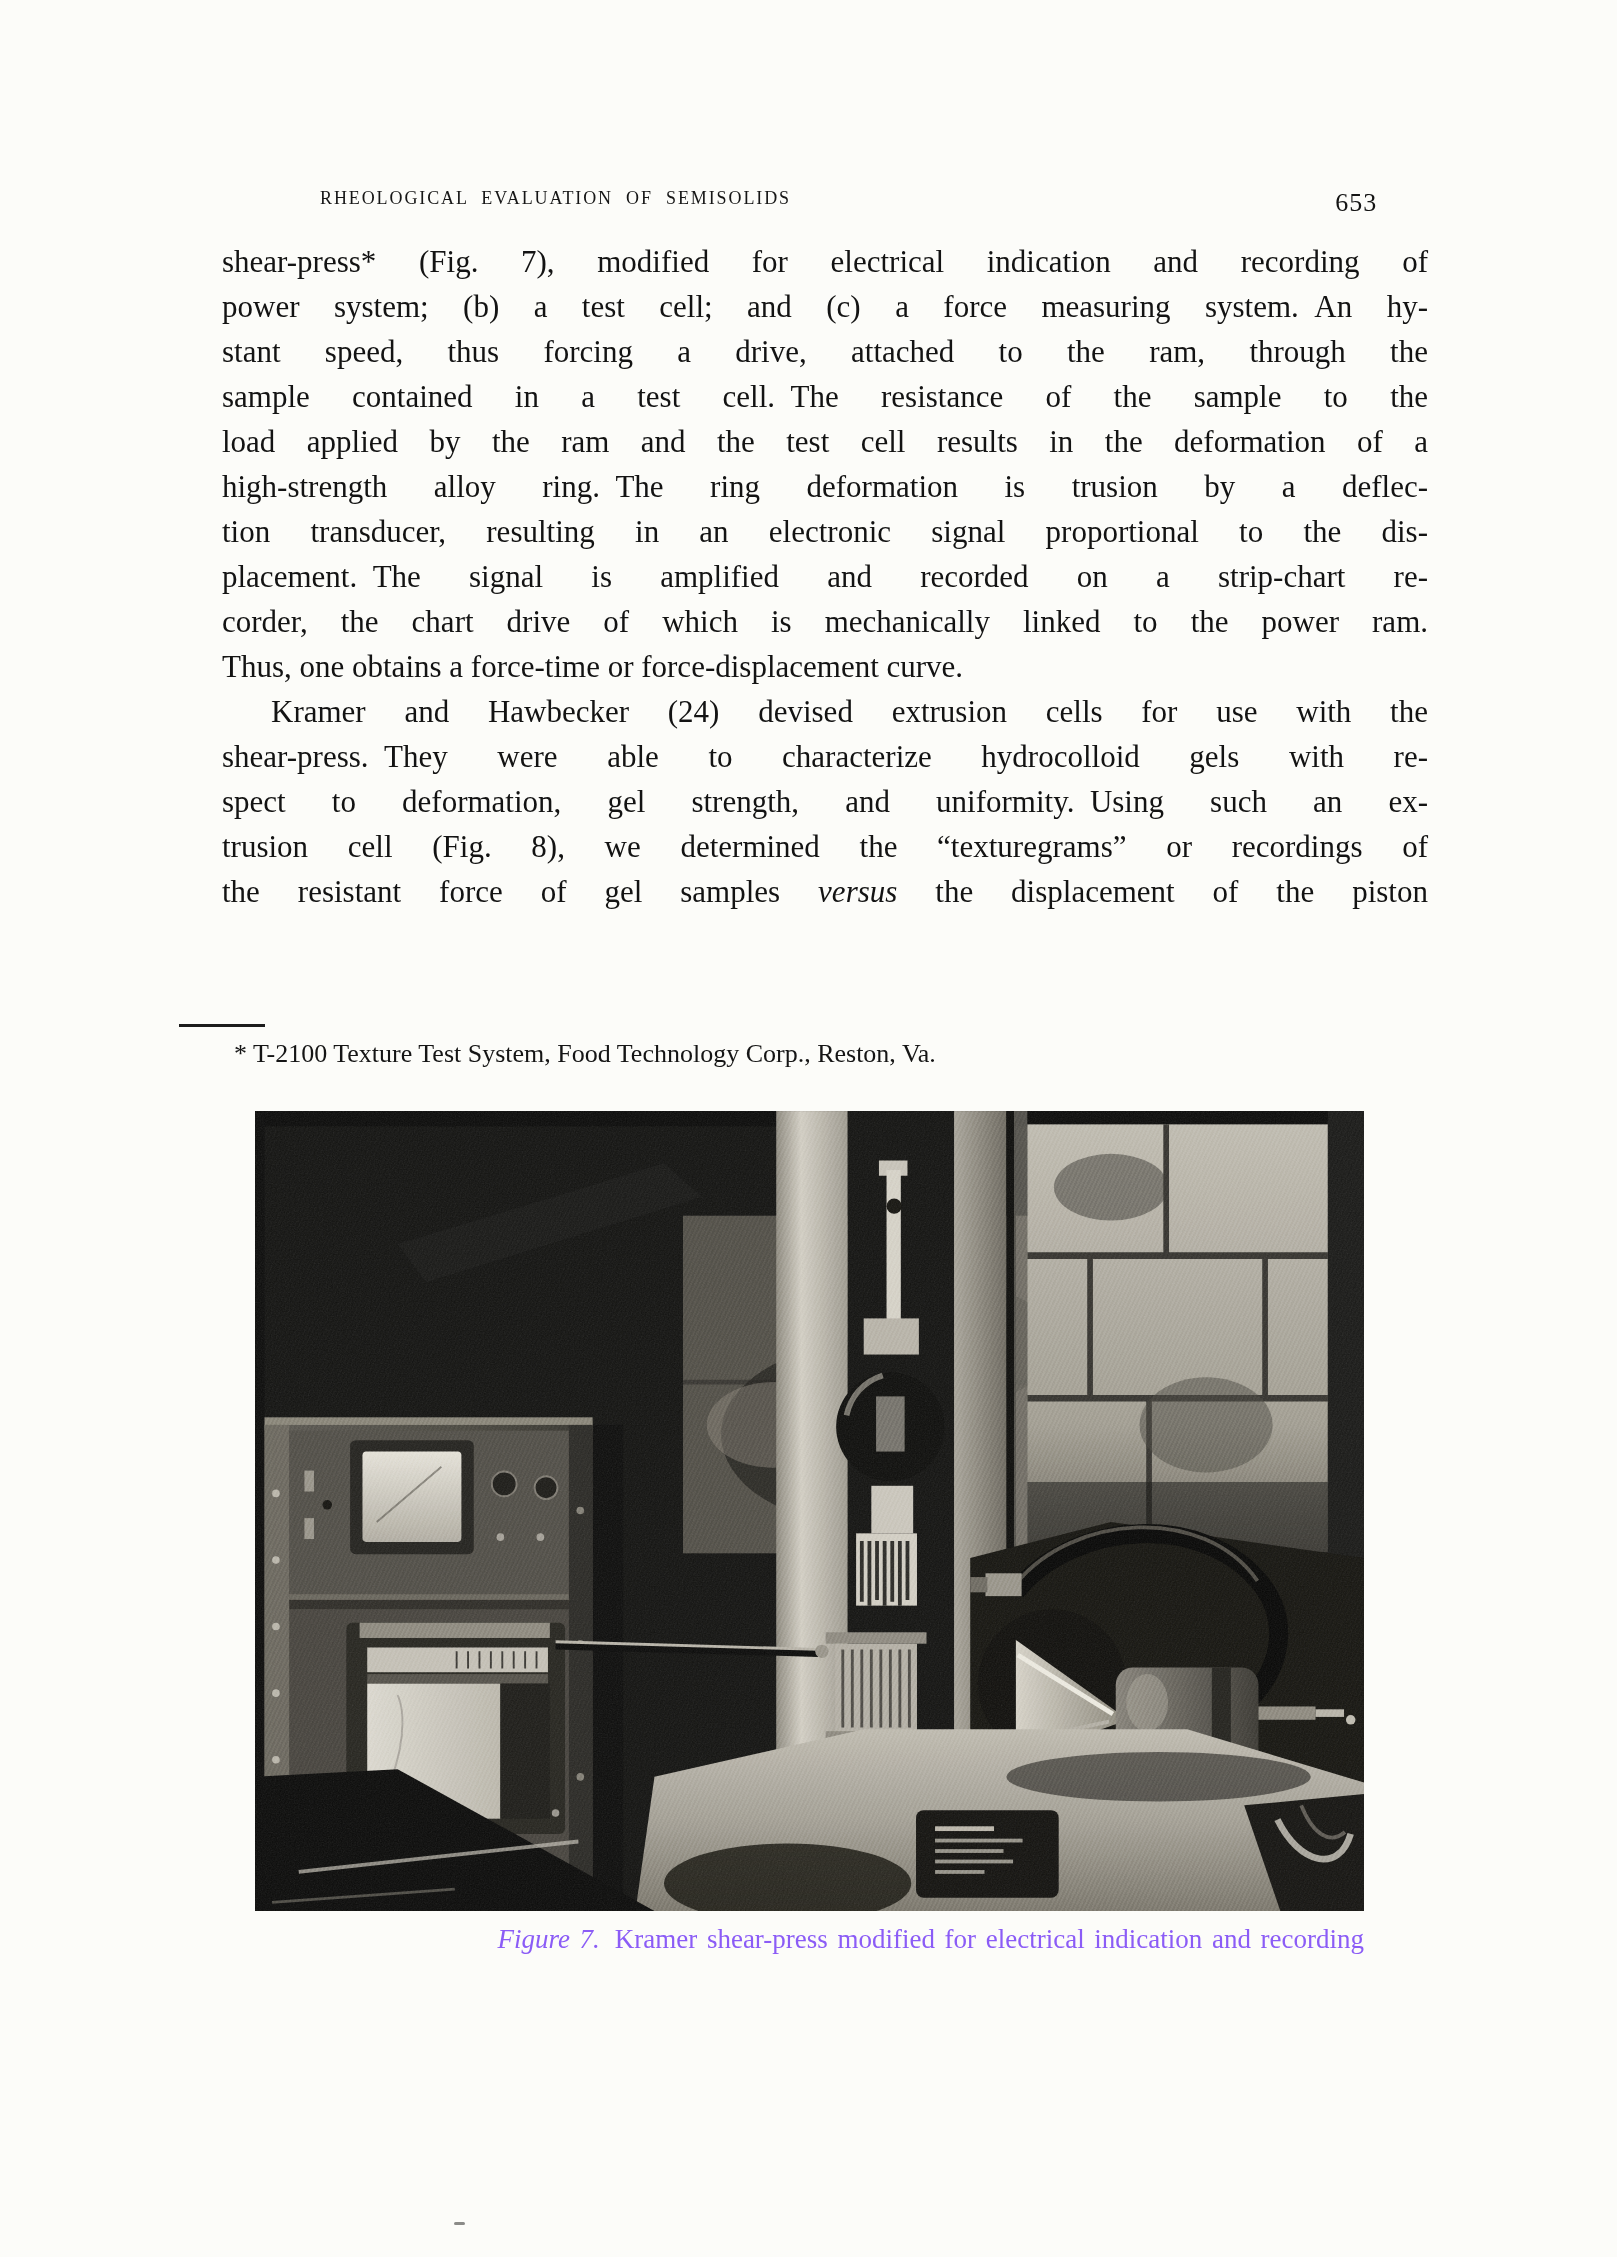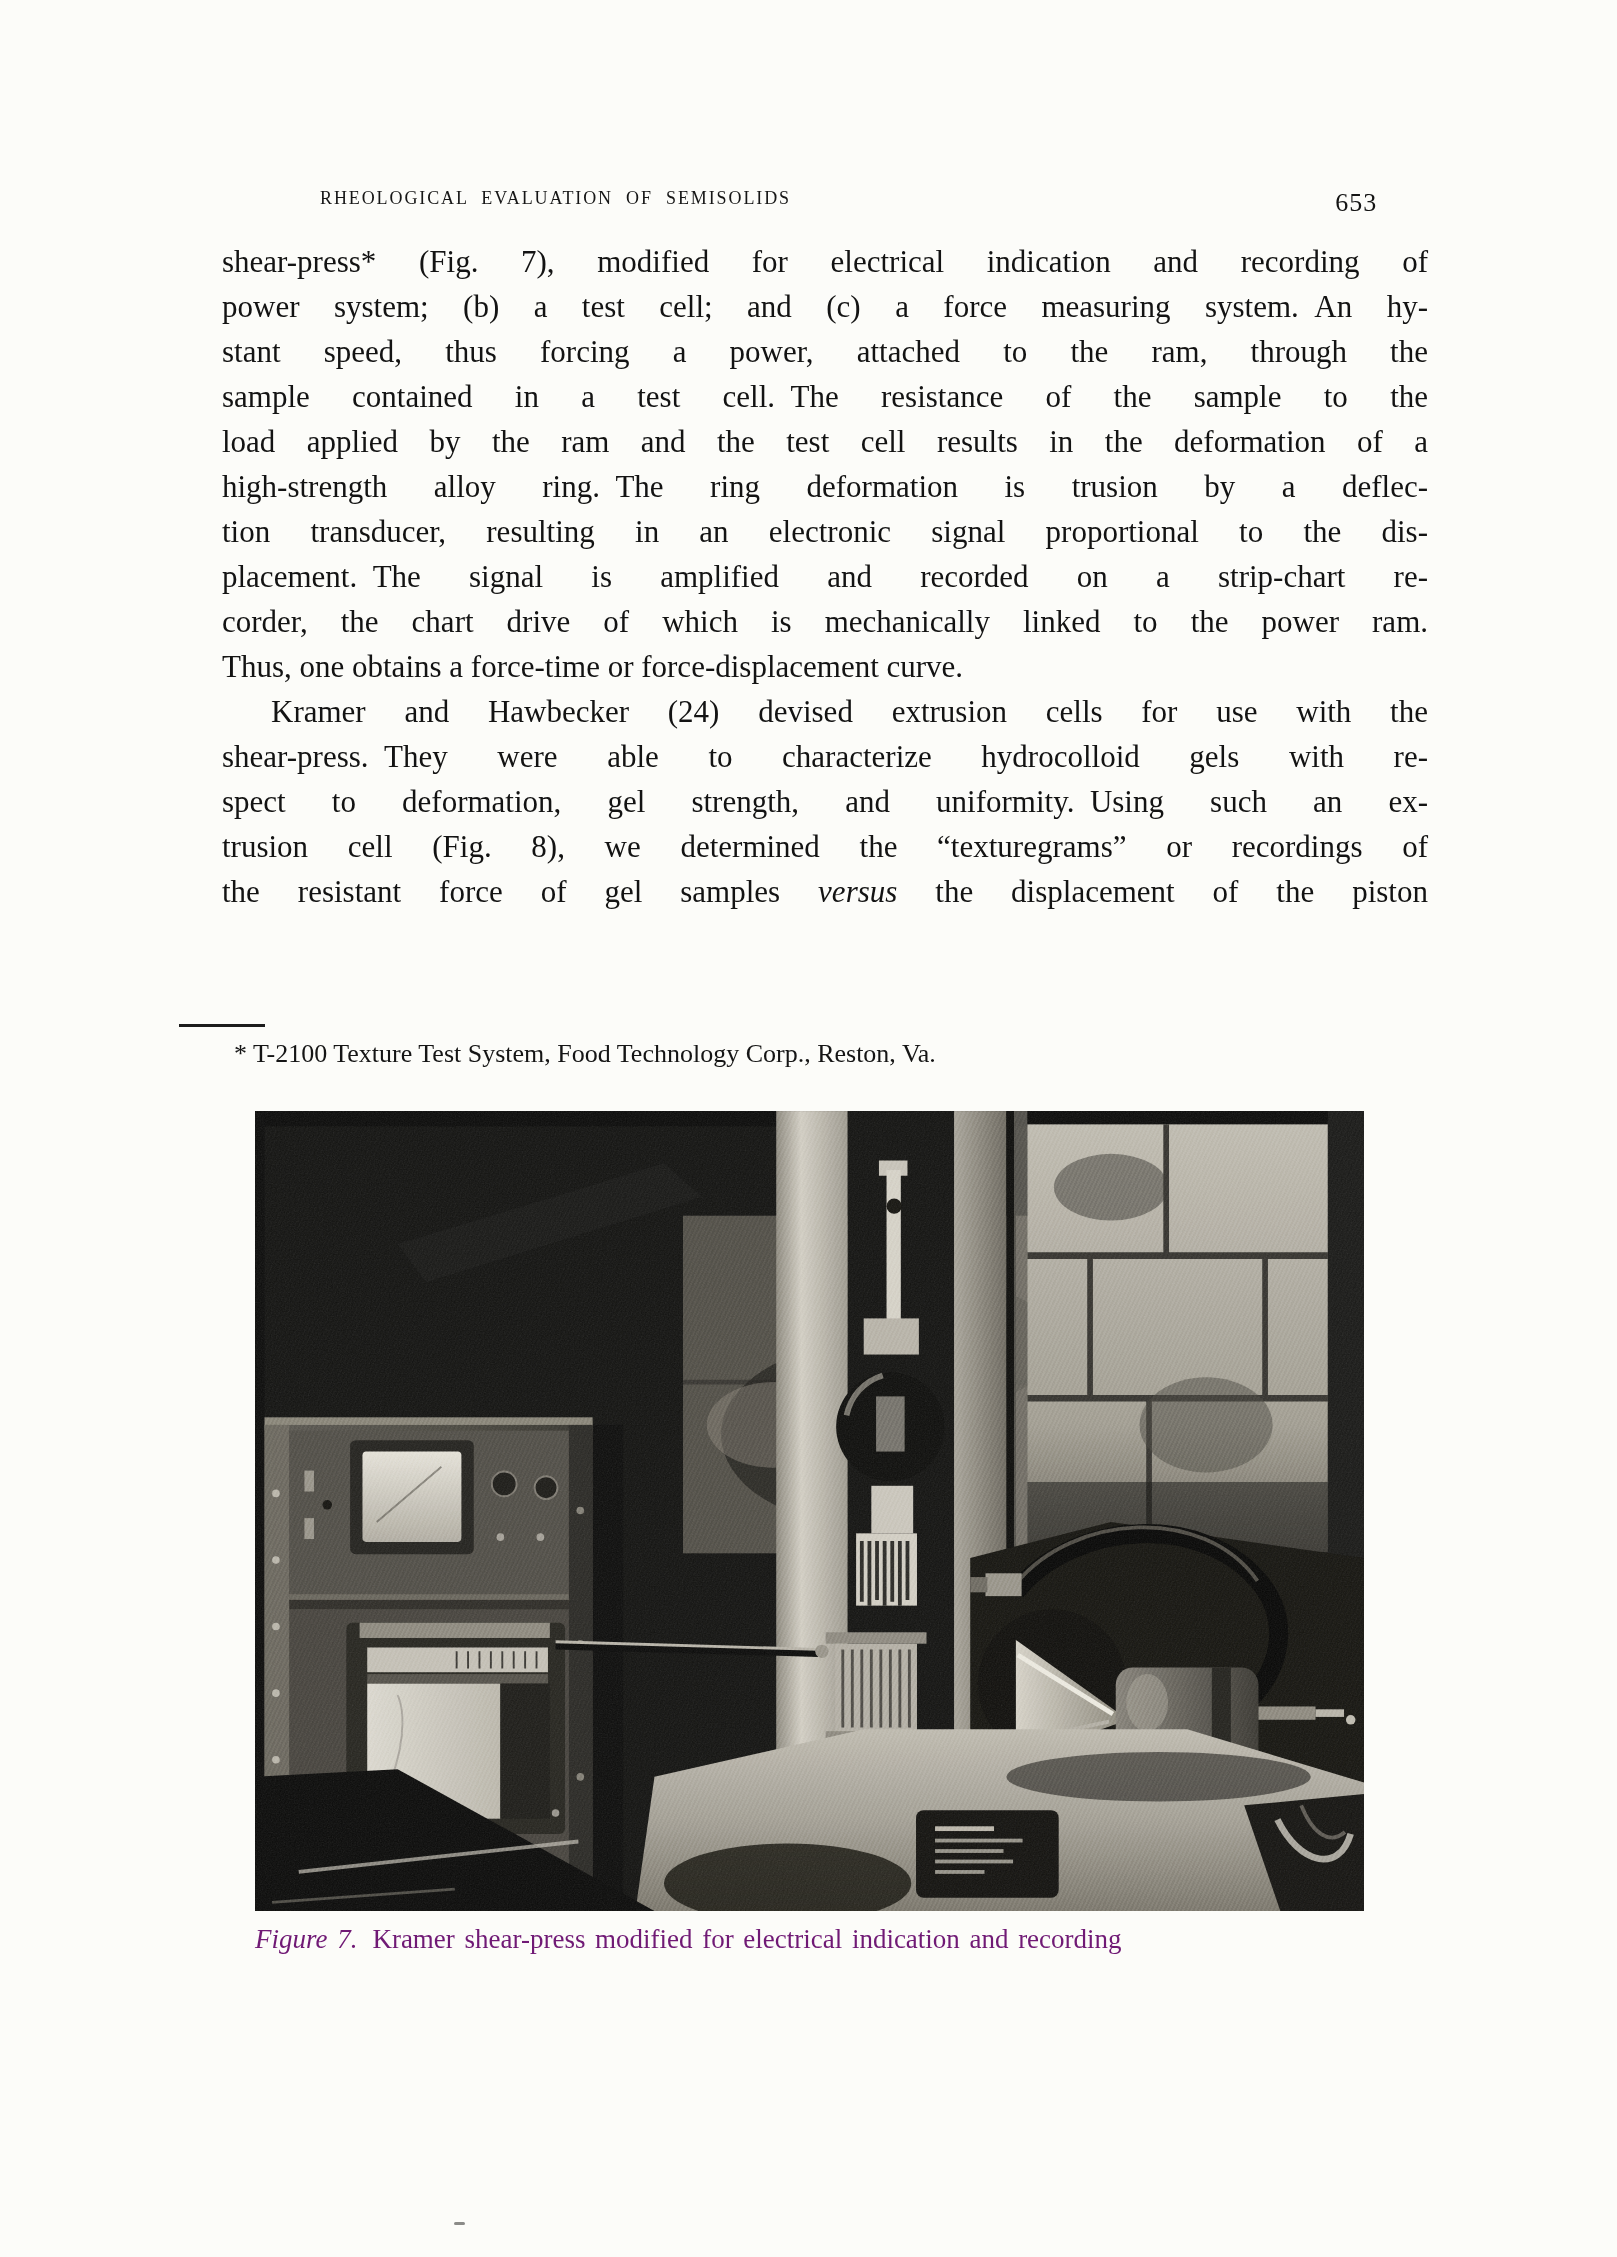--- a/index.html
+++ b/index.html
@@ -35,40 +35,40 @@
   
   .photo-frame{position:absolute;left:255px;top:1111px;width:1109px;height:800px;}
   .photo-frame svg{display:block;width:1109px;height:800px;}
   .halftone{
     position:absolute;inset:0;pointer-events:none;
     background:repeating-linear-gradient(115deg,rgba(255,255,255,0.045) 0 1.9px,rgba(0,0,0,0.03) 1.9px 3.8px);
     mix-blend-mode:overlay;
   }
   .caption{
     position:absolute;top:1922px;left:255px;width:1109px;
-    text-align:left;font-size:27px;line-height:34px;color:#701a75;
+    text-align:right;font-size:27px;line-height:34px;color:#8b5cf6;
     word-spacing:2.9px;
   }
   .cap-label{font-style:italic;margin-right:15px;}
   .artifact{position:absolute;left:454px;top:2222px;width:11.4px;height:2.9px;background:#8b8b88;border-radius:1.9px;}
 </style>
 </head>
 <body>
 
 <div class="page">
 
   <div class="runhead">
     <span class="runtitle">RHEOLOGICAL EVALUATION OF SEMISOLIDS</span>
     <span class="pagenum">653</span>
   </div>
 
   <div class="bodytext">
       <div class="line j"><span>shear-press* (Fig. 7), modified for electrical indication and recording of</span></div>
       <div class="line j"><span>power system; (b) a test cell; and (c) a force measuring system. An hy-</span></div>
-      <div class="line j"><span>stant speed, thus forcing a power, attached to the ram, through the</span></div>
+      <div class="line j"><span>stant speed, thus forcing a drive, attached to the ram, through the</span></div>
       <div class="line j"><span>sample contained in a test cell. The resistance of the sample to the</span></div>
       <div class="line j"><span>load applied by the ram and the test cell results in the deformation of a</span></div>
       <div class="line j"><span>high-strength alloy ring. The ring deformation is trusion by a deflec-</span></div>
       <div class="line j"><span>tion transducer, resulting in an electronic signal proportional to the dis-</span></div>
       <div class="line j"><span>placement. The signal is amplified and recorded on a strip-chart re-</span></div>
       <div class="line j"><span>corder, the chart drive of which is mechanically linked to the power ram.</span></div>
       <div class="line"><span>Thus, one obtains a force-time or force-displacement curve.</span></div>
       <div class="line j ind"><span>Kramer and Hawbecker (24) devised extrusion cells for use with the</span></div>
       <div class="line j"><span>shear-press. They were able to characterize hydrocolloid gels with re-</span></div>
       <div class="line j"><span>spect to deformation, gel strength, and uniformity. Using such an ex-</span></div>

